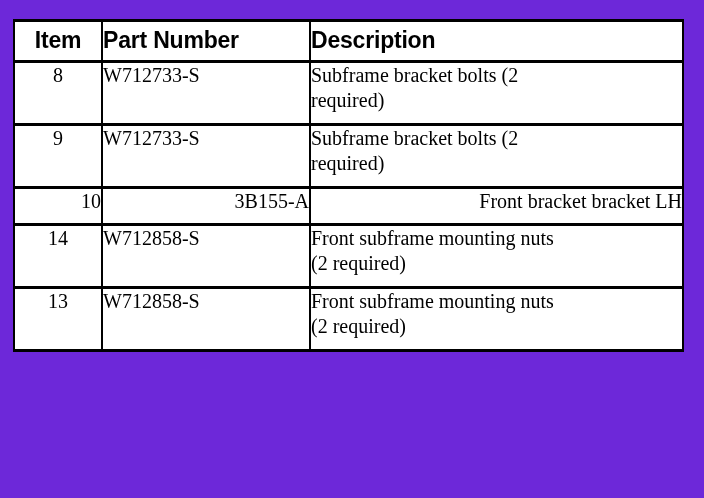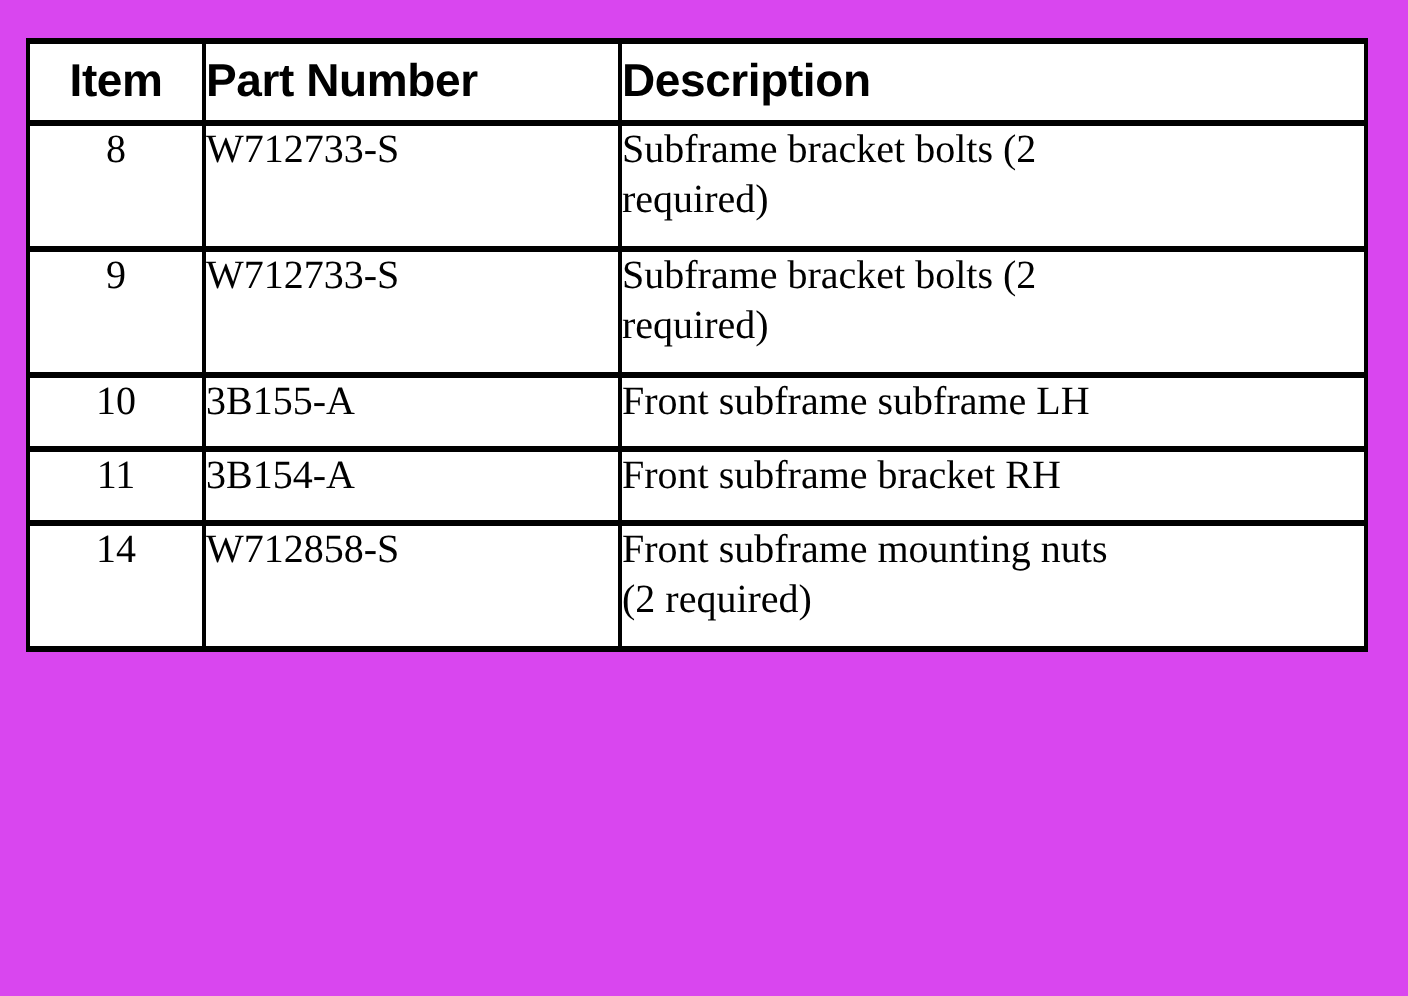--- a/index.html
+++ b/index.html
@@ -13,21 +13,21 @@
     background: #fdfdfd;
     font-family: "Liberation Serif", serif;
     color: #000000;
     overflow: hidden;
   }
 
   .page {
     position: relative;
     width: 704px;
     height: 498px;
-    background: #d946ef;
+    background: #6d28d9;
   }
 
   
   .parts-table {
     position: absolute;
     left: 13px;
     top: 19px;
     width: 669px;
     border-collapse: collapse;
     table-layout: fixed;
@@ -82,21 +82,21 @@
     white-space: nowrap;
   }
   .cell-desc {
     text-align: left;
     padding-left: 8px;
     padding-right: 4px;
   }
 
   
   tr.row-tall .cell { height: 60px; }
-  tr.row-short .cell { height: 34px; }
+  tr.row-short .cell { height: 34px; text-align: right; }
 
   .desc-line {
     display: block;
     white-space: nowrap;
   }
 </style>
 </head>
 <body>
 
 <div class="page">
@@ -133,39 +133,40 @@
         <td class="cell cell-desc">
           <span class="desc-line">Subframe bracket bolts (2</span>
           <span class="desc-line">required)</span>
         </td>
       </tr>
 
       <tr class="row-short">
         <td class="cell cell-item">10</td>
         <td class="cell cell-part">3B155-A</td>
         <td class="cell cell-desc">
-          <span class="desc-line">Front subframe subframe LH</span>
+          <span class="desc-line">Front bracket bracket LH</span>
         </td>
       </tr>
 
-      <tr class="row-short">
-        <td class="cell cell-item">11</td>
-        <td class="cell cell-part">3B154-A</td>
-        <td class="cell cell-desc">
-          <span class="desc-line">Front subframe bracket RH</span>
-        </td>
-      </tr>
 
       <tr class="row-tall">
         <td class="cell cell-item">14</td>
         <td class="cell cell-part">W712858-S</td>
         <td class="cell cell-desc">
           <span class="desc-line">Front subframe mounting nuts</span>
           <span class="desc-line">(2 required)</span>
         </td>
       </tr>
 
+      <tr class="row-tall">
+        <td class="cell cell-item">13</td>
+        <td class="cell cell-part">W712858-S</td>
+        <td class="cell cell-desc">
+          <span class="desc-line">Front subframe mounting nuts</span>
+          <span class="desc-line">(2 required)</span>
+        </td>
+      </tr>
 
 
     </tbody>
   </table>
 
 </div>
 
 </body></html>

